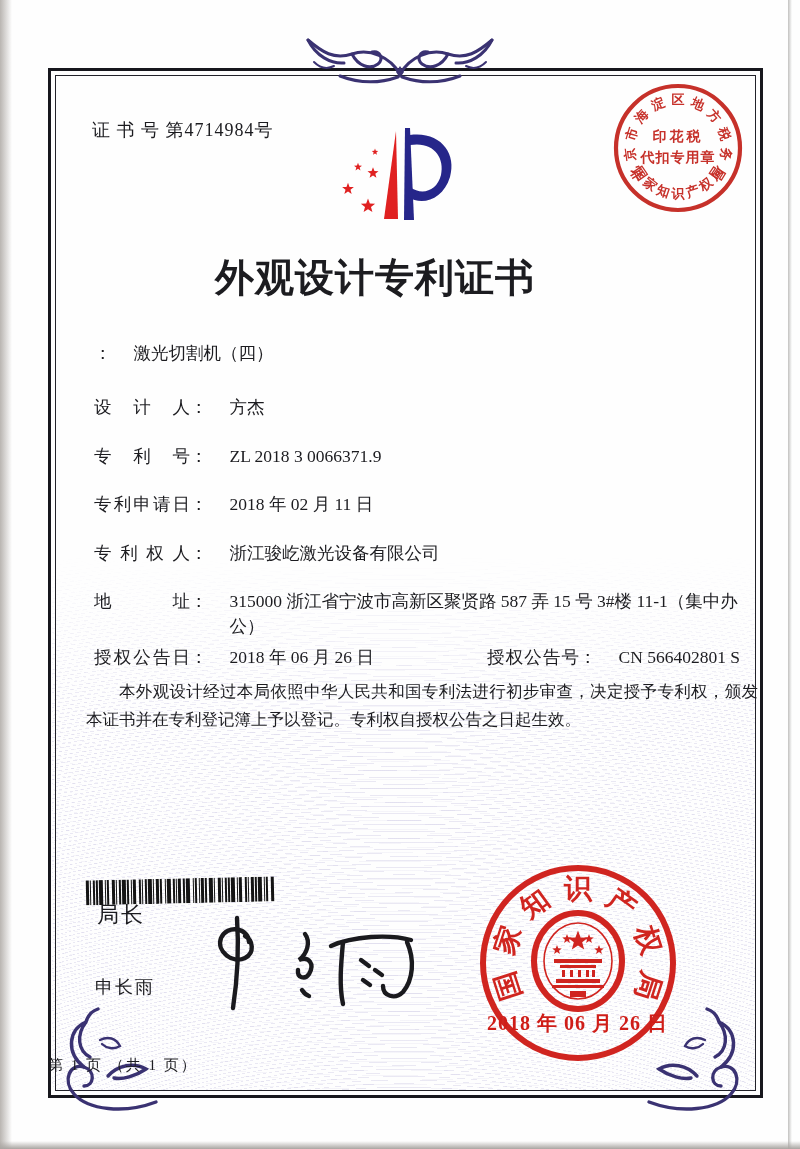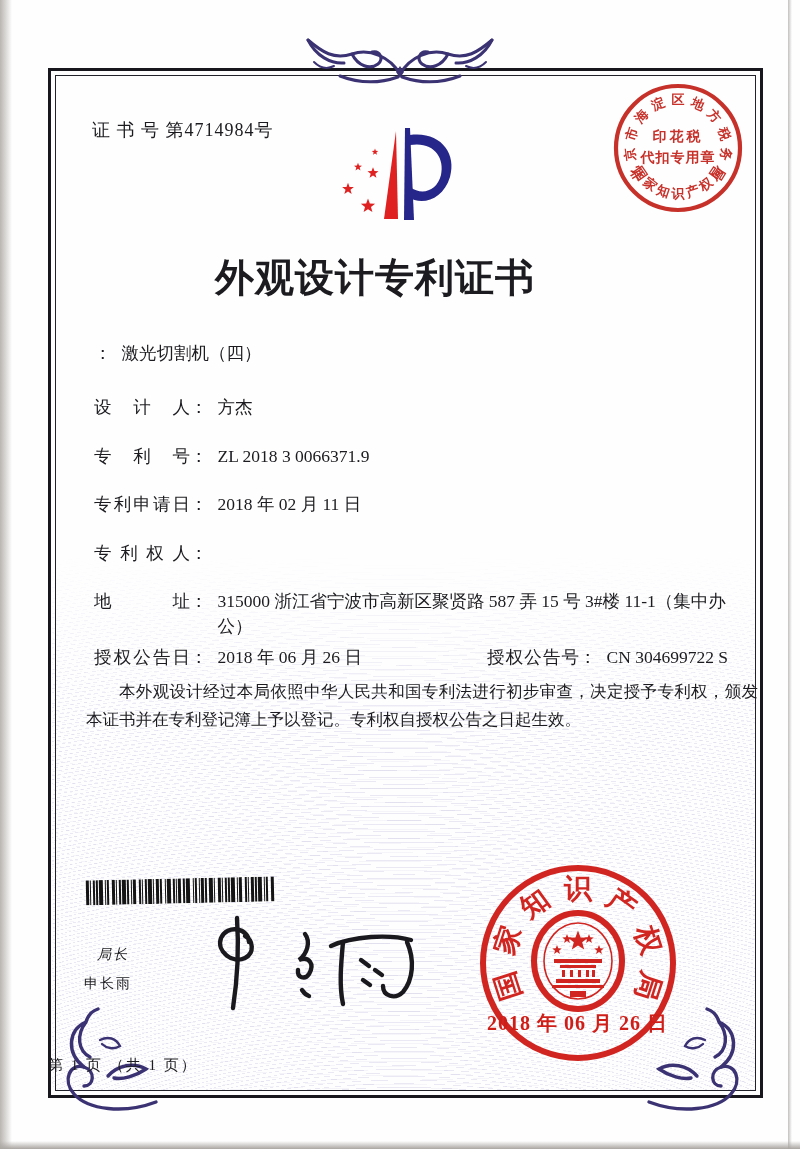--- a/index.html
+++ b/index.html
@@ -27,32 +27,32 @@
     border:3px solid #17171d;}
   .frame::after{content:"";position:absolute;inset:4px;border:1px solid #22222a;}
   
   .cert-no{position:absolute;left:92px;top:118px;font-size:18px;letter-spacing:1px;}
   .title{position:absolute;left:90px;top:243px;width:570px;text-align:center;
     font-size:39px;font-weight:700;letter-spacing:1px;margin-top:8px;}
   
   .field{position:absolute;left:94px;display:flex;align-items:flex-start;font-size:17.5px;}
   .flabel{display:inline-block;width:96px;text-align:justify;text-align-last:justify;}
   .fcolon{margin:0 2px 0 0;}
-  .fvalue{margin-left:8px;max-width:524px;line-height:25px;}
+  .fvalue{margin-left:20px;max-width:524px;line-height:25px;}
   .field.right{left:455px;}
   .field.right .flabel{width:92px;margin-left:32px;}
   
   .body-text{position:absolute;left:86px;top:678px;width:672px;
     font-size:16.5px;line-height:27.5px;text-align:justify;}
   .body-text p{margin:0;text-indent:2em;}
   
   .barcode{position:absolute;left:84px;top:878px;transform:rotate(-1.2deg);}
   
-  .signer-title{position:absolute;left:97px;top:946px;font-size:14px;letter-spacing:2px;font-style:italic;}
-  .signer-name{position:absolute;left:84px;top:975px;font-size:14px;letter-spacing:2px;}
+  .signer-title{position:absolute;left:97px;top:900px;font-size:22px;letter-spacing:2px;}
+  .signer-name{position:absolute;left:95px;top:975px;font-size:18px;letter-spacing:2px;}
   .signature{position:absolute;left:203px;top:912px;}
   
   .tax-stamp{position:absolute;left:608px;top:78px;opacity:.95;}
   .sipo-seal{position:absolute;left:473px;top:858px;opacity:.96;}
   .seal-date{position:absolute;left:487px;top:1010px;font-size:20px;font-weight:700;
     color:#cf1d18;letter-spacing:1px;}
   
   .orn{position:absolute;color:#3a3272;}
   .orn-top{left:290px;top:18px;}
   .orn-bl{left:24px;top:1006px;}
@@ -177,35 +177,36 @@
     <span class="fvalue">ZL 2018 3 0066371.9</span>
   </div>
   <div class="field" style="top:492px">
     <span class="flabel">专利申请日</span>
       <span class="fcolon">：</span>
     <span class="fvalue">2018 年 02 月 11 日</span>
   </div>
   <div class="field" style="top:541px">
     <span class="flabel">专利权人</span>
       <span class="fcolon">：</span>
+    <span class="fvalue">浙江骏屹激光设备有限公司</span>
   </div>
   <div class="field" style="top:589px">
     <span class="flabel">地址</span>
       <span class="fcolon">：</span>
     <span class="fvalue">315000 浙江省宁波市高新区聚贤路 587 弄 15 号 3#楼 11-1（集中办公）</span>
   </div>
   <div class="field" style="top:645px">
     <span class="flabel">授权公告日</span>
       <span class="fcolon">：</span>
     <span class="fvalue">2018 年 06 月 26 日</span>
   </div>
   <div class="field right" style="top:645px">
     <span class="flabel">授权公告号</span>
       <span class="fcolon">：</span>
-    <span class="fvalue">CN 304699722 S</span>
+    <span class="fvalue">CN 566402801 S</span>
   </div>
 
   <div class="body-text">
     <p>本外观设计经过本局依照中华人民共和国专利法进行初步审查，决定授予专利权，颁发本证书并在专利登记簿上予以登记。专利权自授权公告之日起生效。</p>
   </div>
 
   <svg class="barcode" width="228" height="25">
     <g>
         <rect x="2" y="0" width="3" height="25" fill="#141414"></rect>
         <rect x="6" y="0" width="1" height="25" fill="#141414"></rect>

